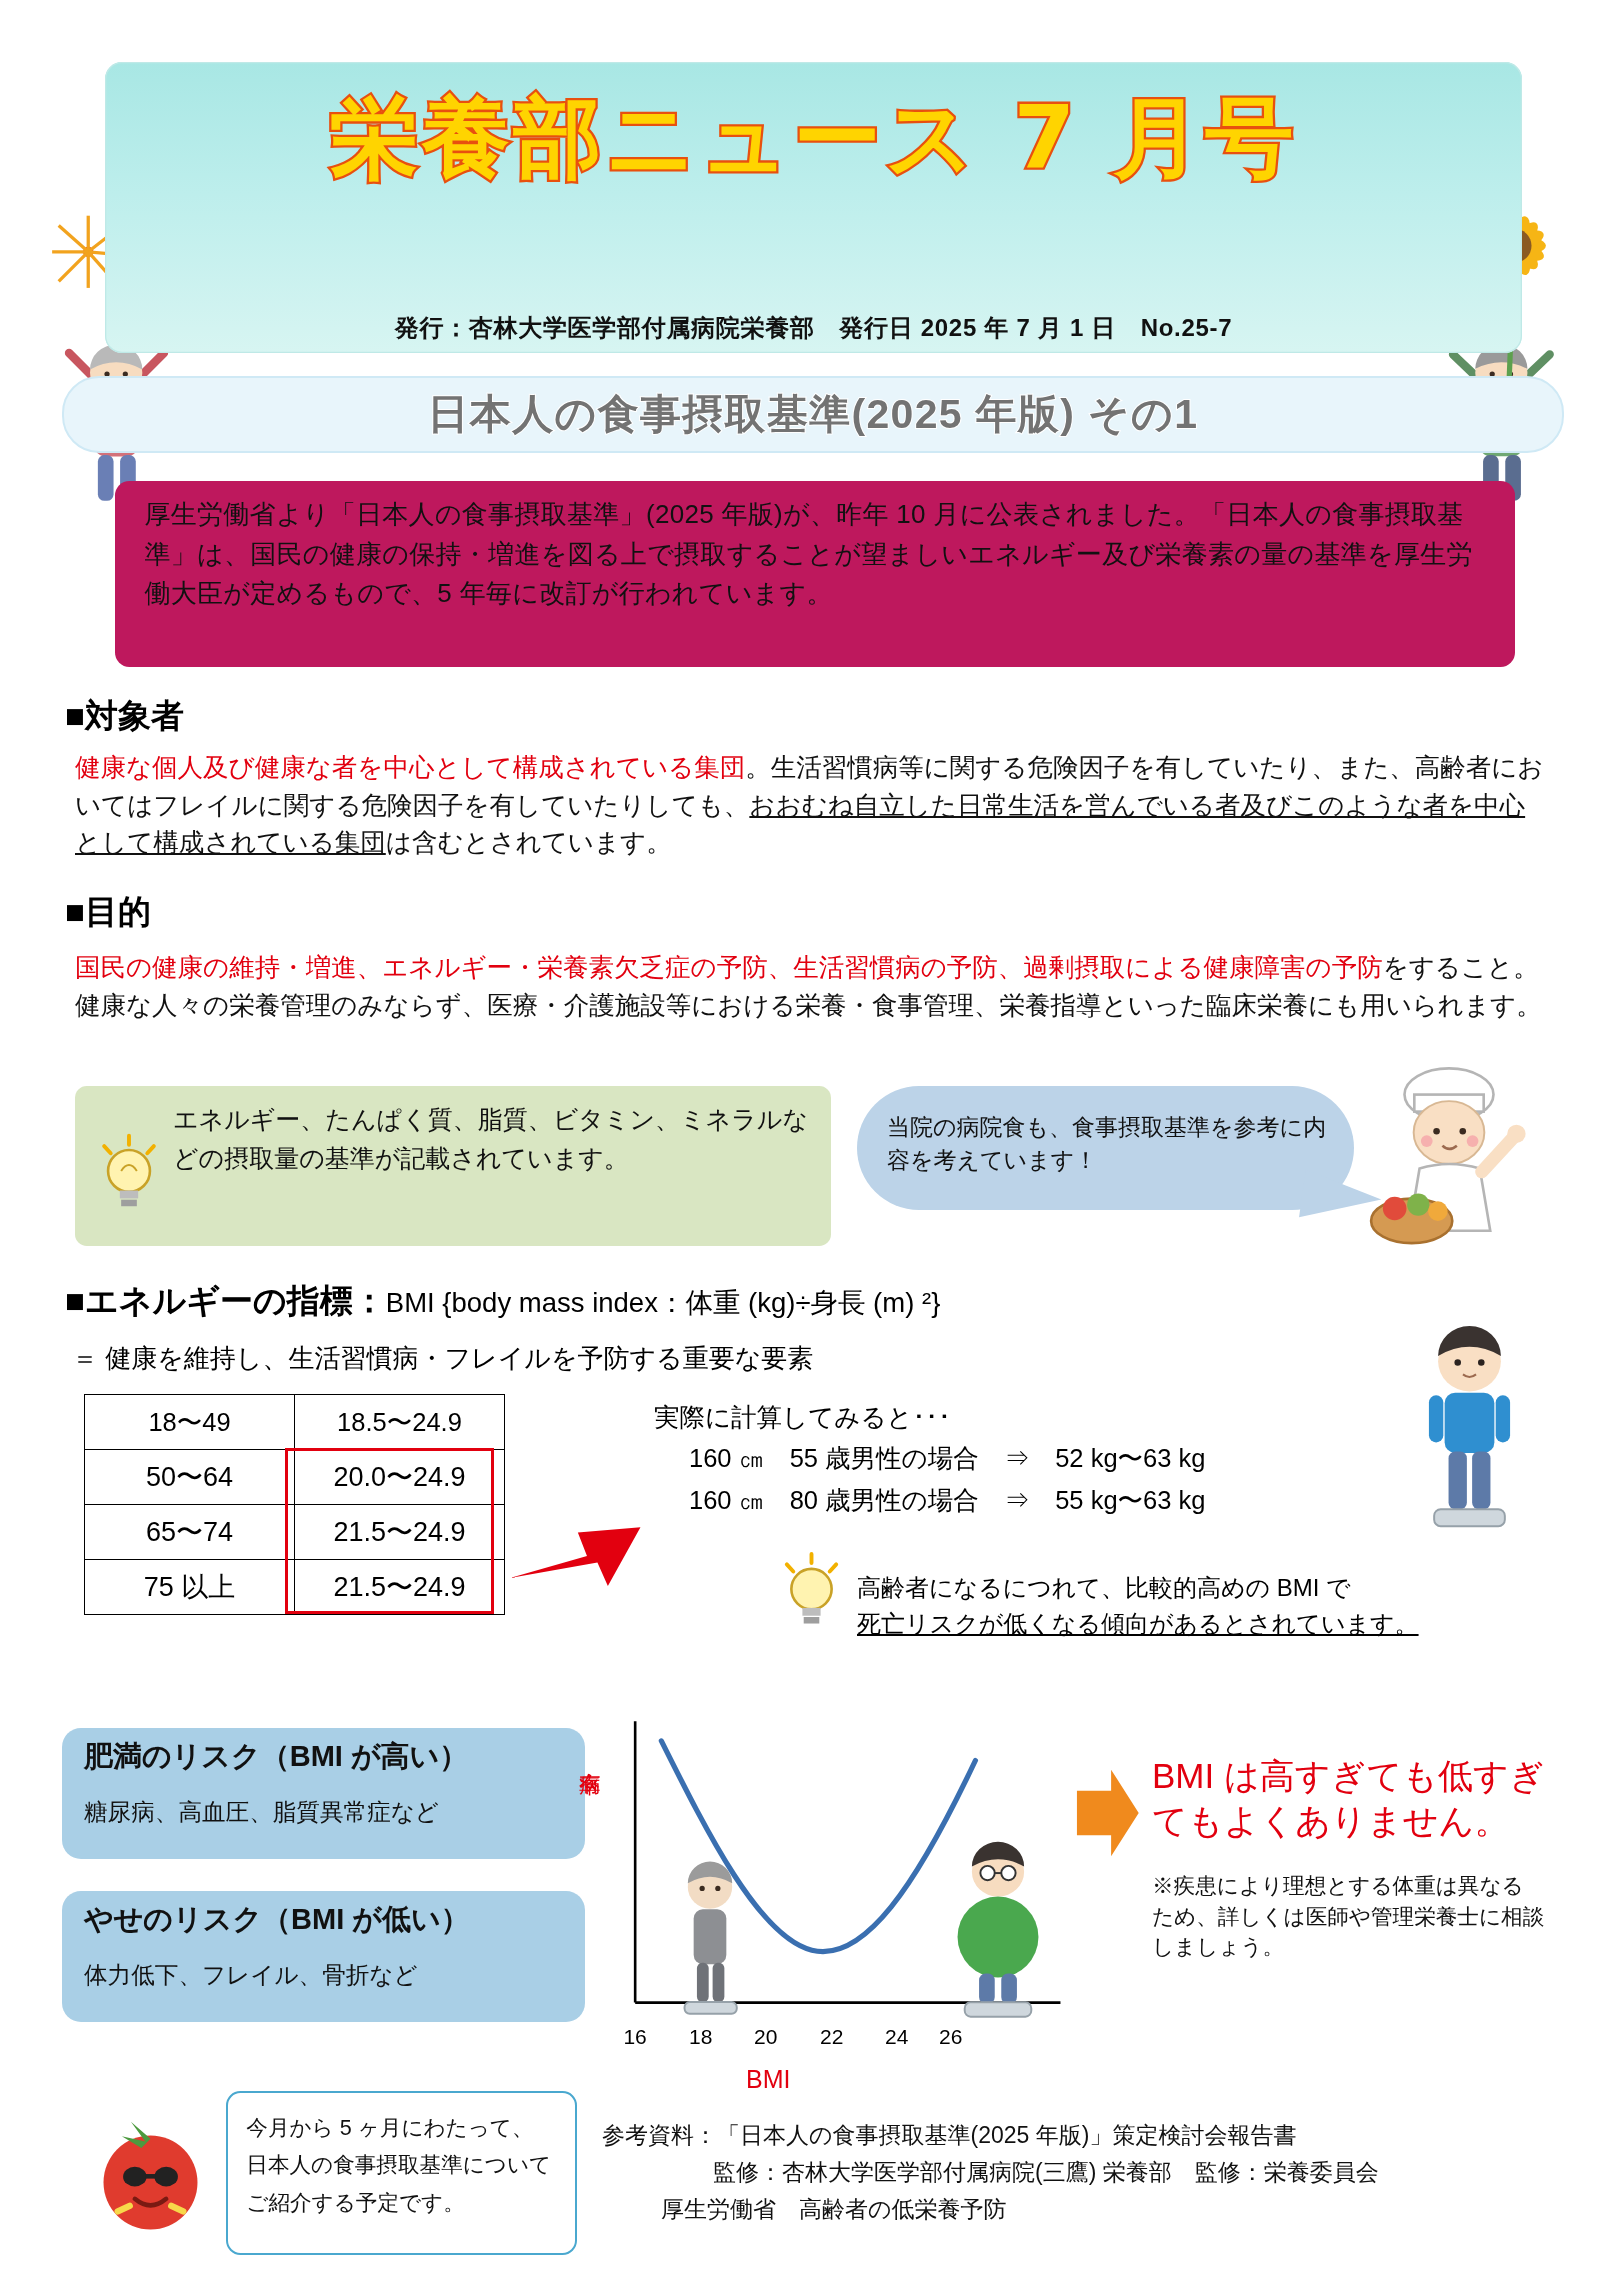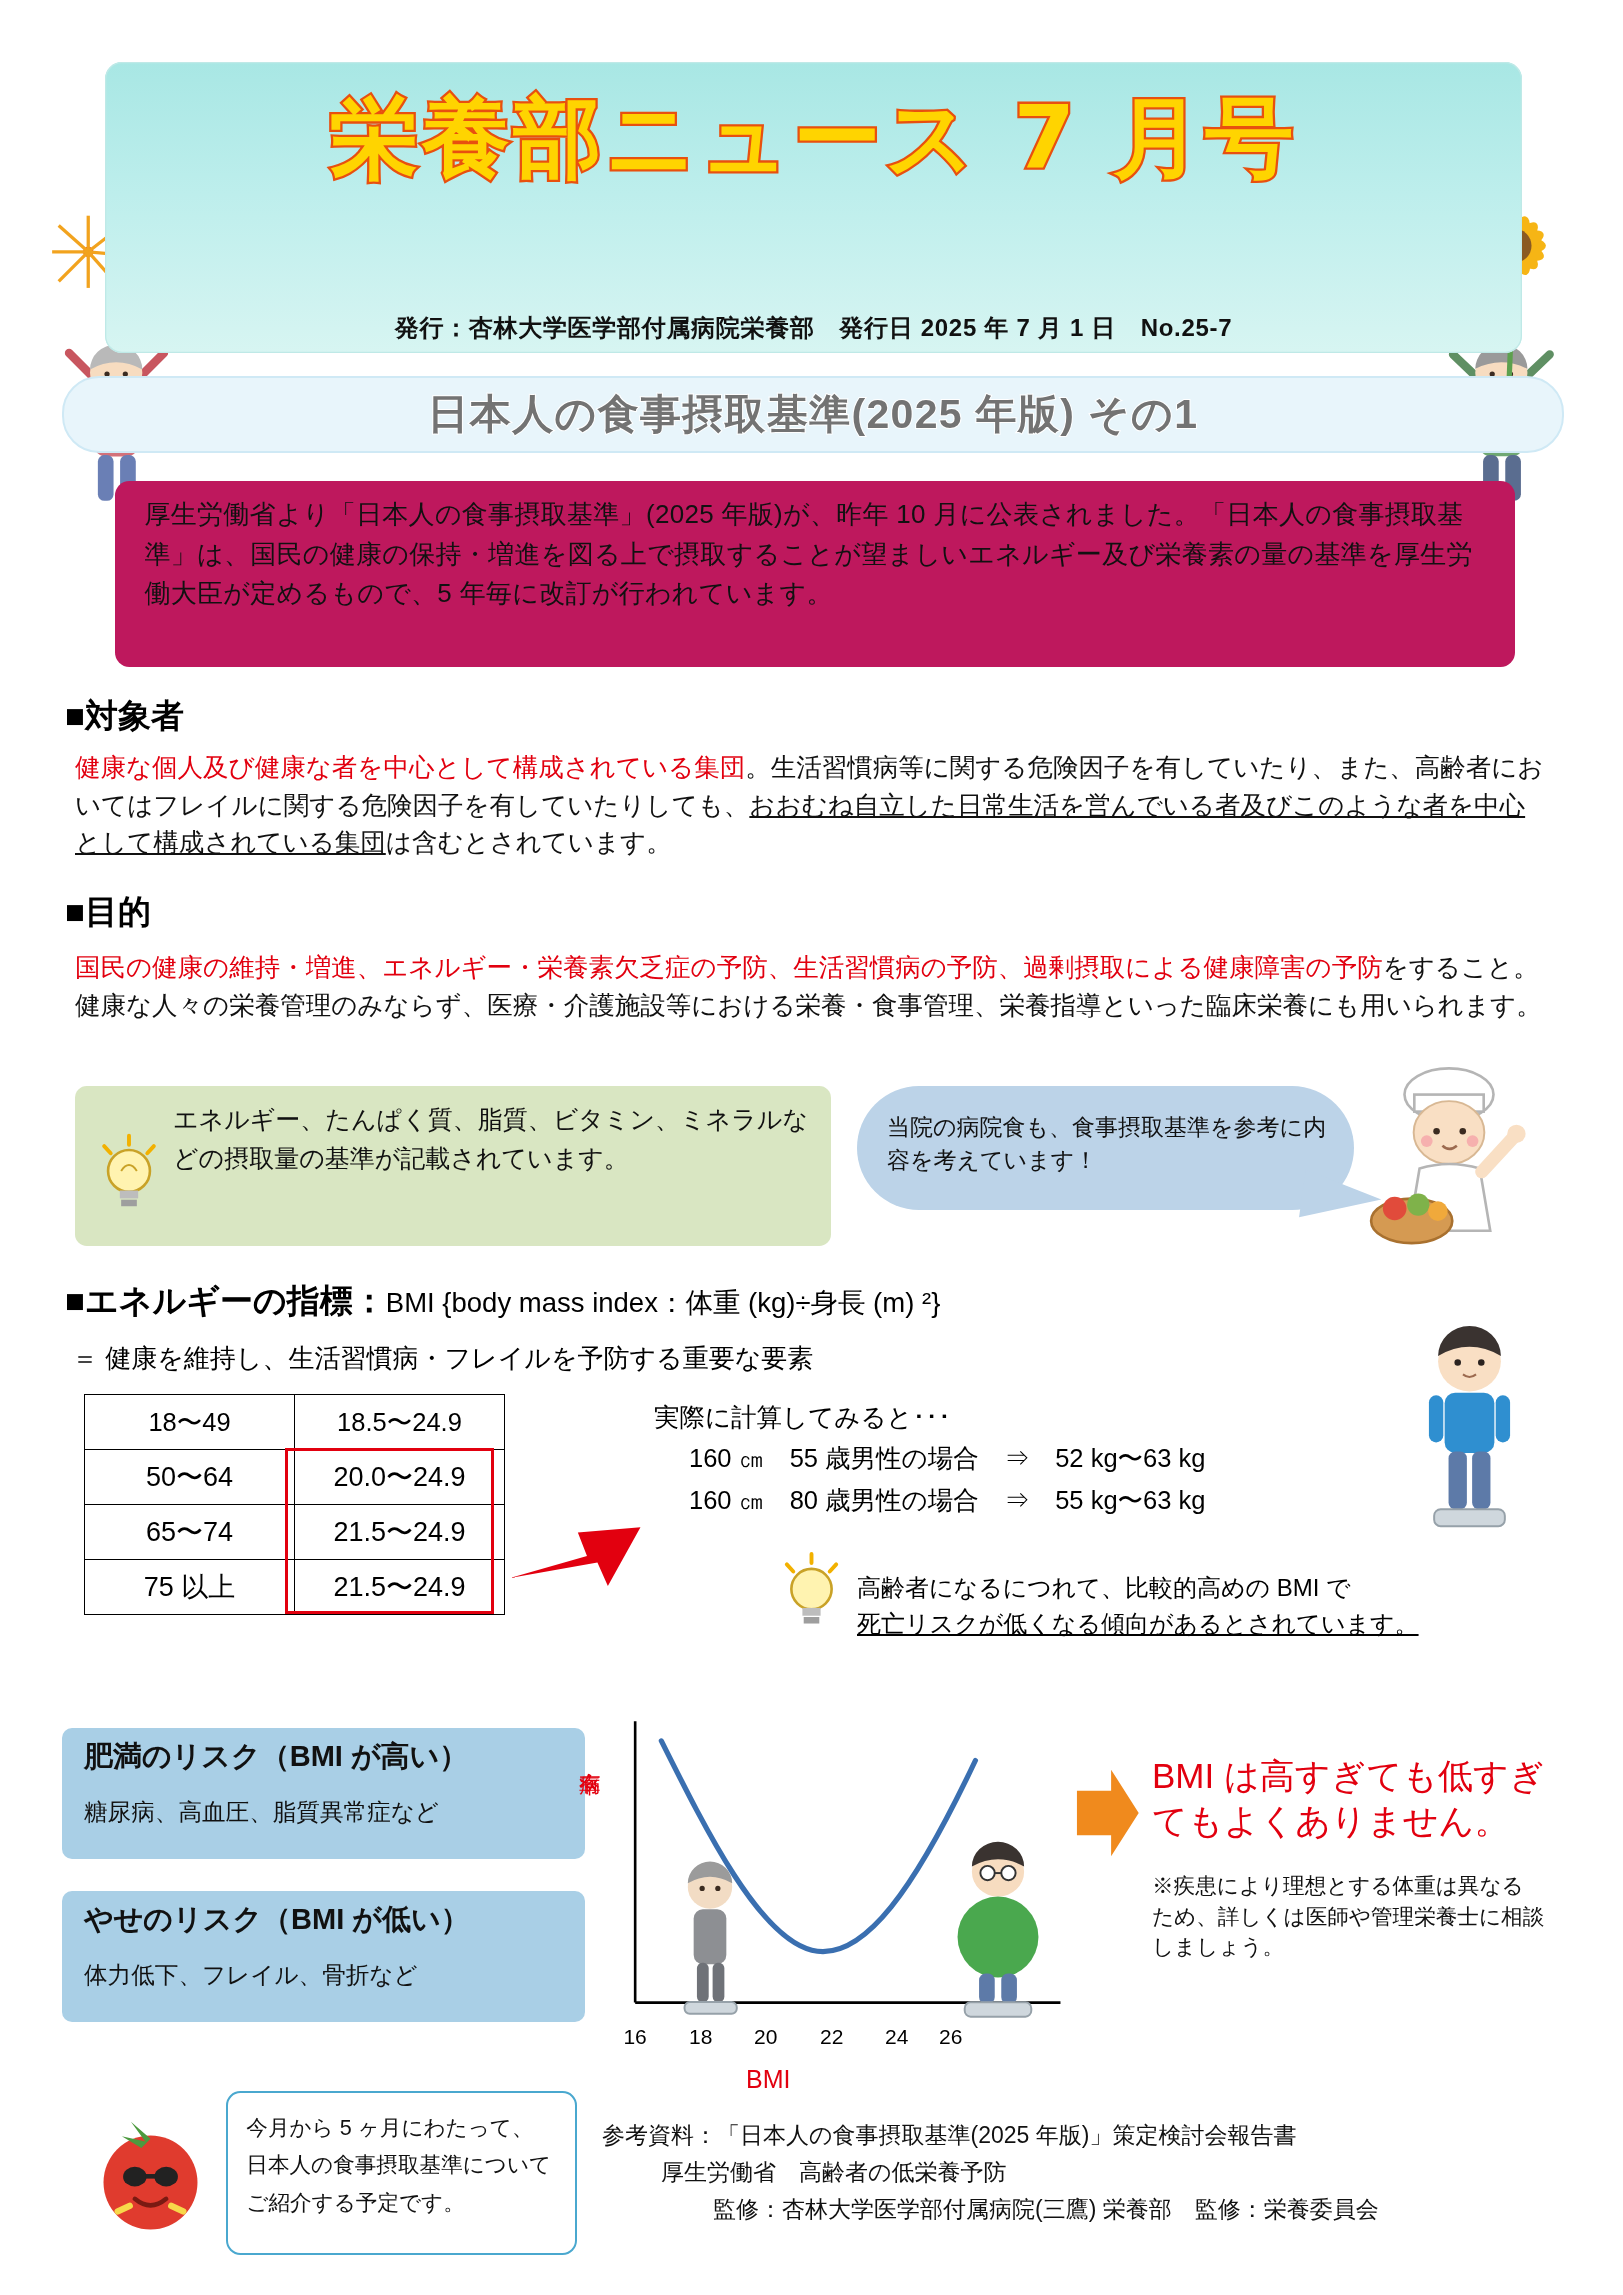--- a/index.html
+++ b/index.html
@@ -254,21 +254,21 @@
     left: 857px;
     top: 1570px;
     font-size: 24px;
     line-height: 1.5;
   }
 
   
   .risk-box {
     position: absolute;
     background: #a9cfe6;
-    border-radius: 10px;
+    border-radius: 19px;
   }
   .risk-title {
     position: absolute;
     left: 22px;
     top: 9.2px;
     font-size: 29px;
     font-weight: bold;
     color: #111;
   }
   .risk-sub {
@@ -650,18 +650,18 @@
     <rect x="44" y="140" width="30" height="10" rx="5" fill="#f7d84a" transform="rotate(-25 59 145)"></rect>
     <rect x="126" y="140" width="30" height="10" rx="5" fill="#f7d84a" transform="rotate(25 141 145)"></rect>
   </svg>
 
   <div class="foot-bubble">
     <div class="foot-bubble-text">今月から 5 ヶ月にわたって、日本人の食事摂取基準についてご紹介する予定です。</div>
   </div>
 
   <div class="ref-text">
     <div>参考資料：「日本人の食事摂取基準(2025 年版)」策定検討会報告書</div>
+    <div><span class="i2">監修：杏林大学医学部付属病院(三鷹) 栄養部　監修：栄養委員会</span></div>
     <div><span class="i1">厚生労働省　高齢者の低栄養予防</span></div>
-    <div><span class="i2">監修：杏林大学医学部付属病院(三鷹) 栄養部　監修：栄養委員会</span></div>
   </div>
 
 </div>
 
 
 </body></html>

